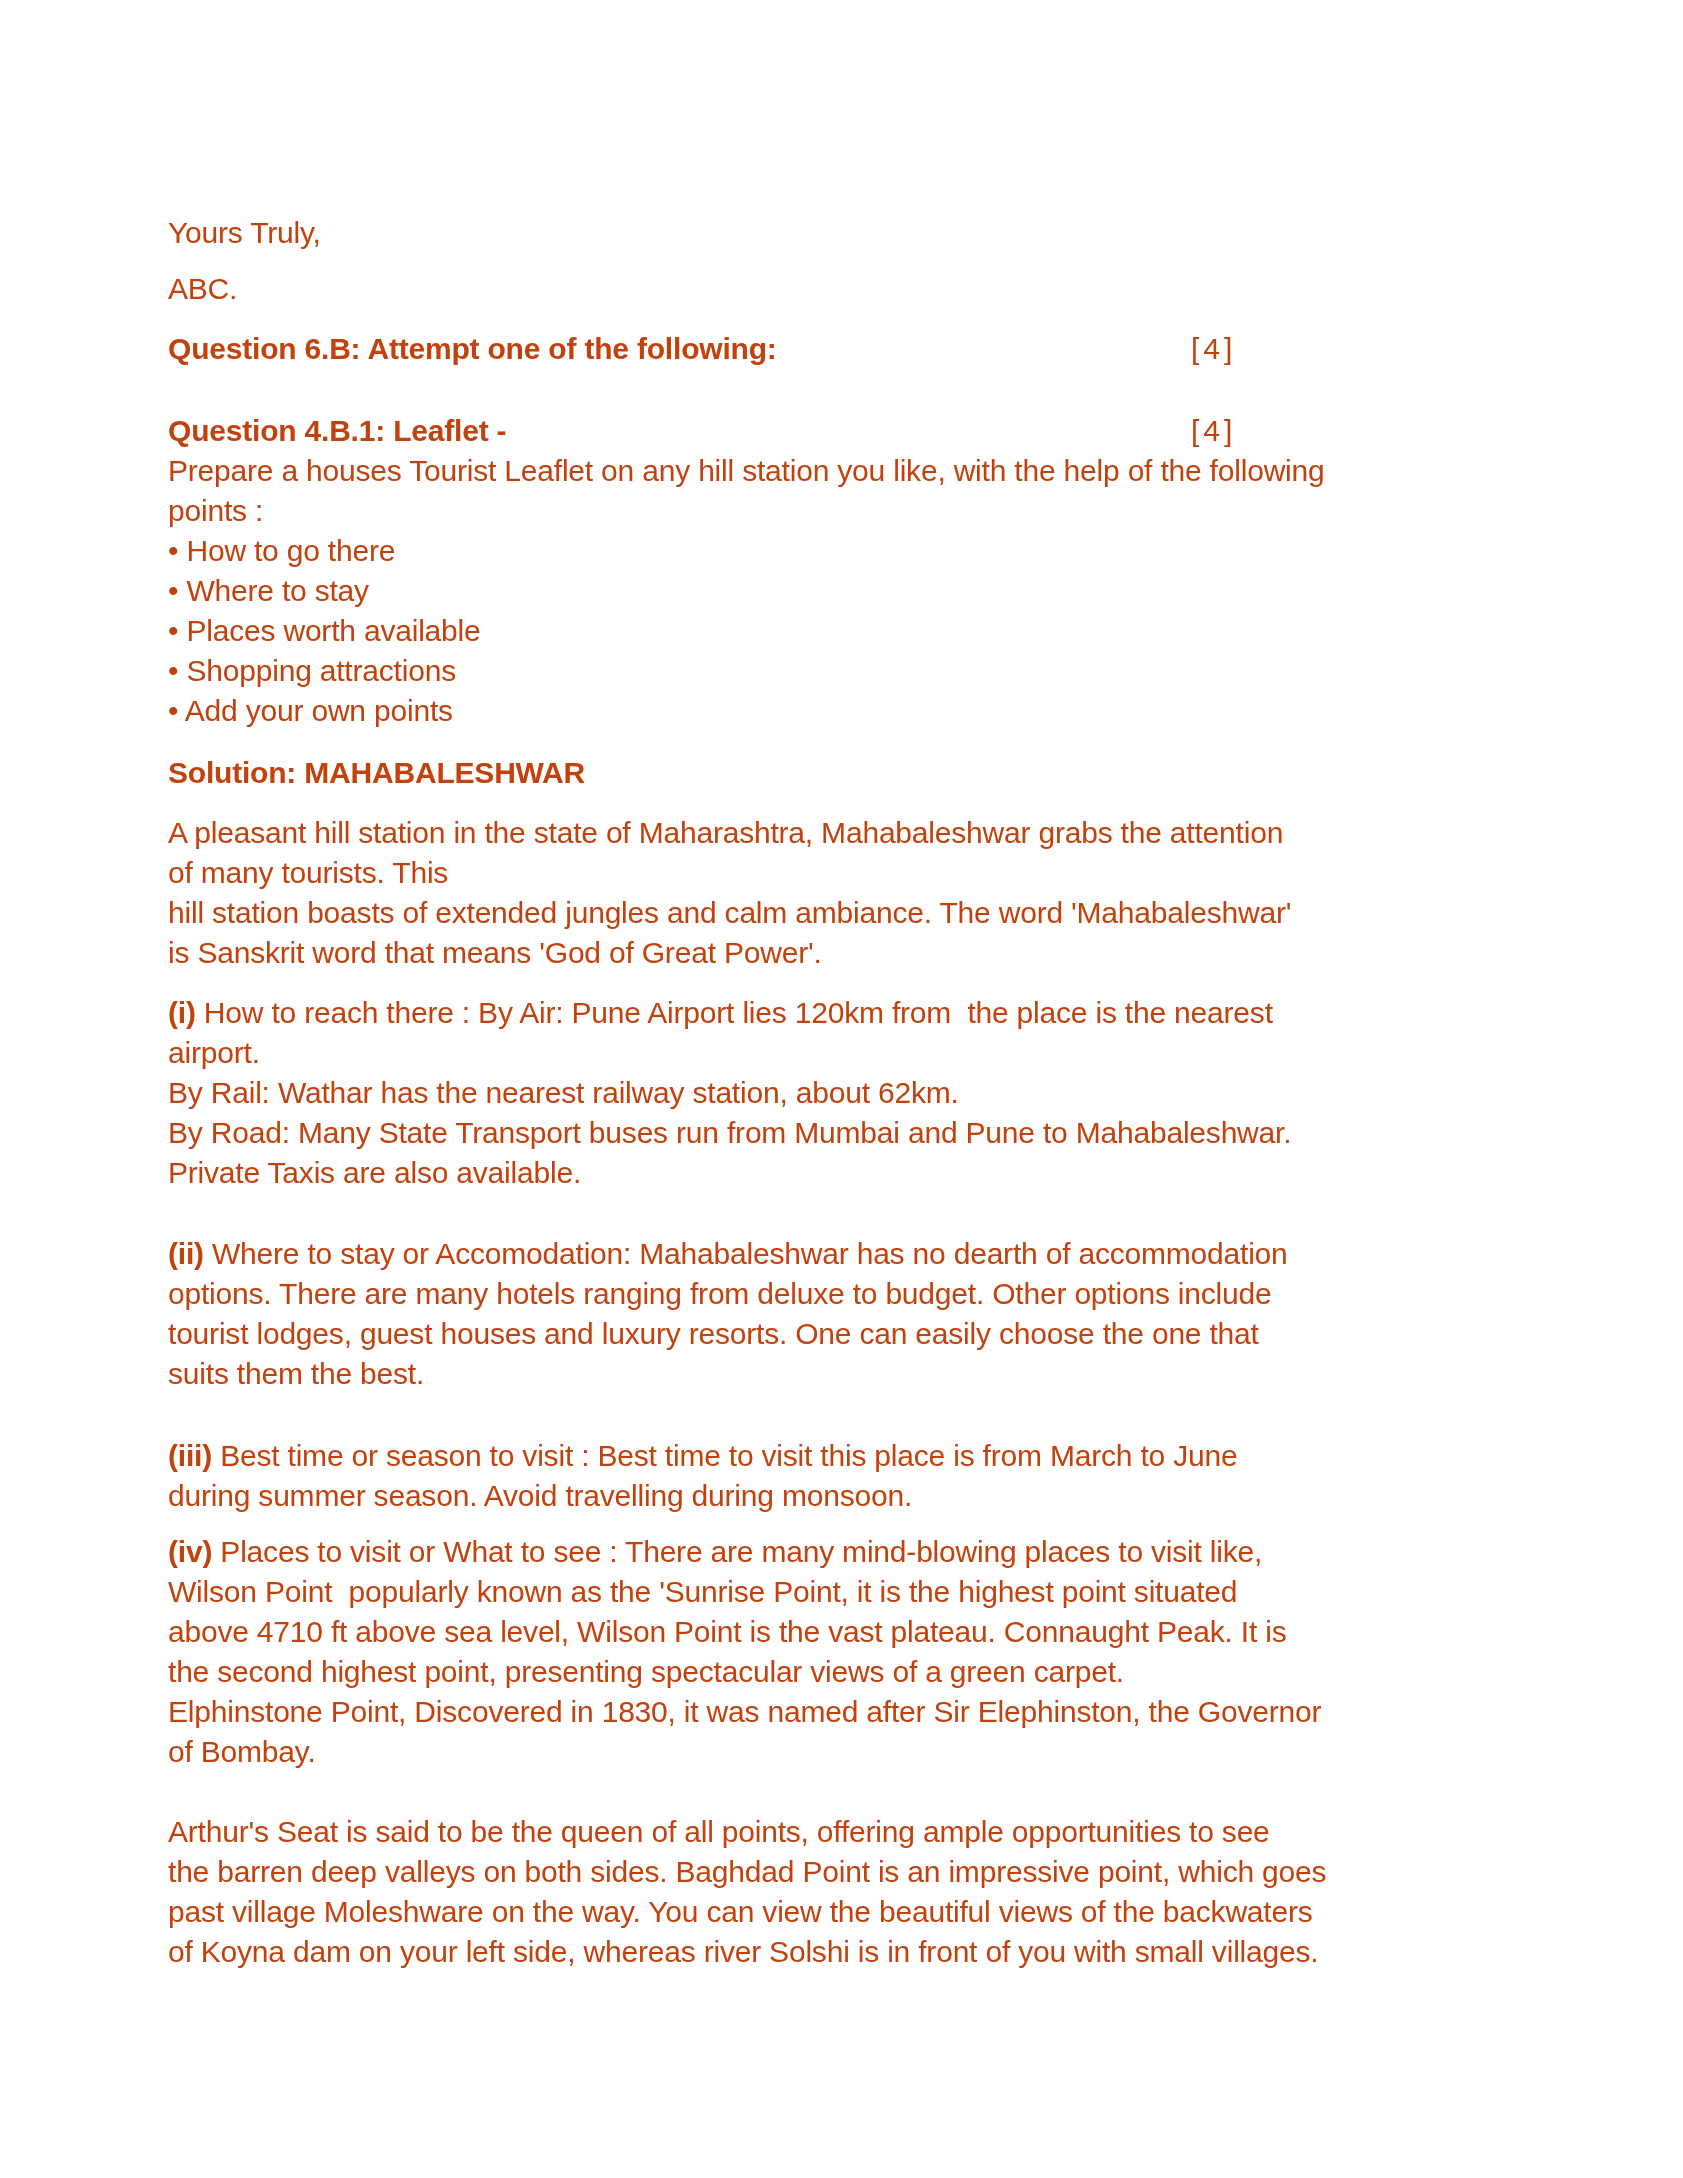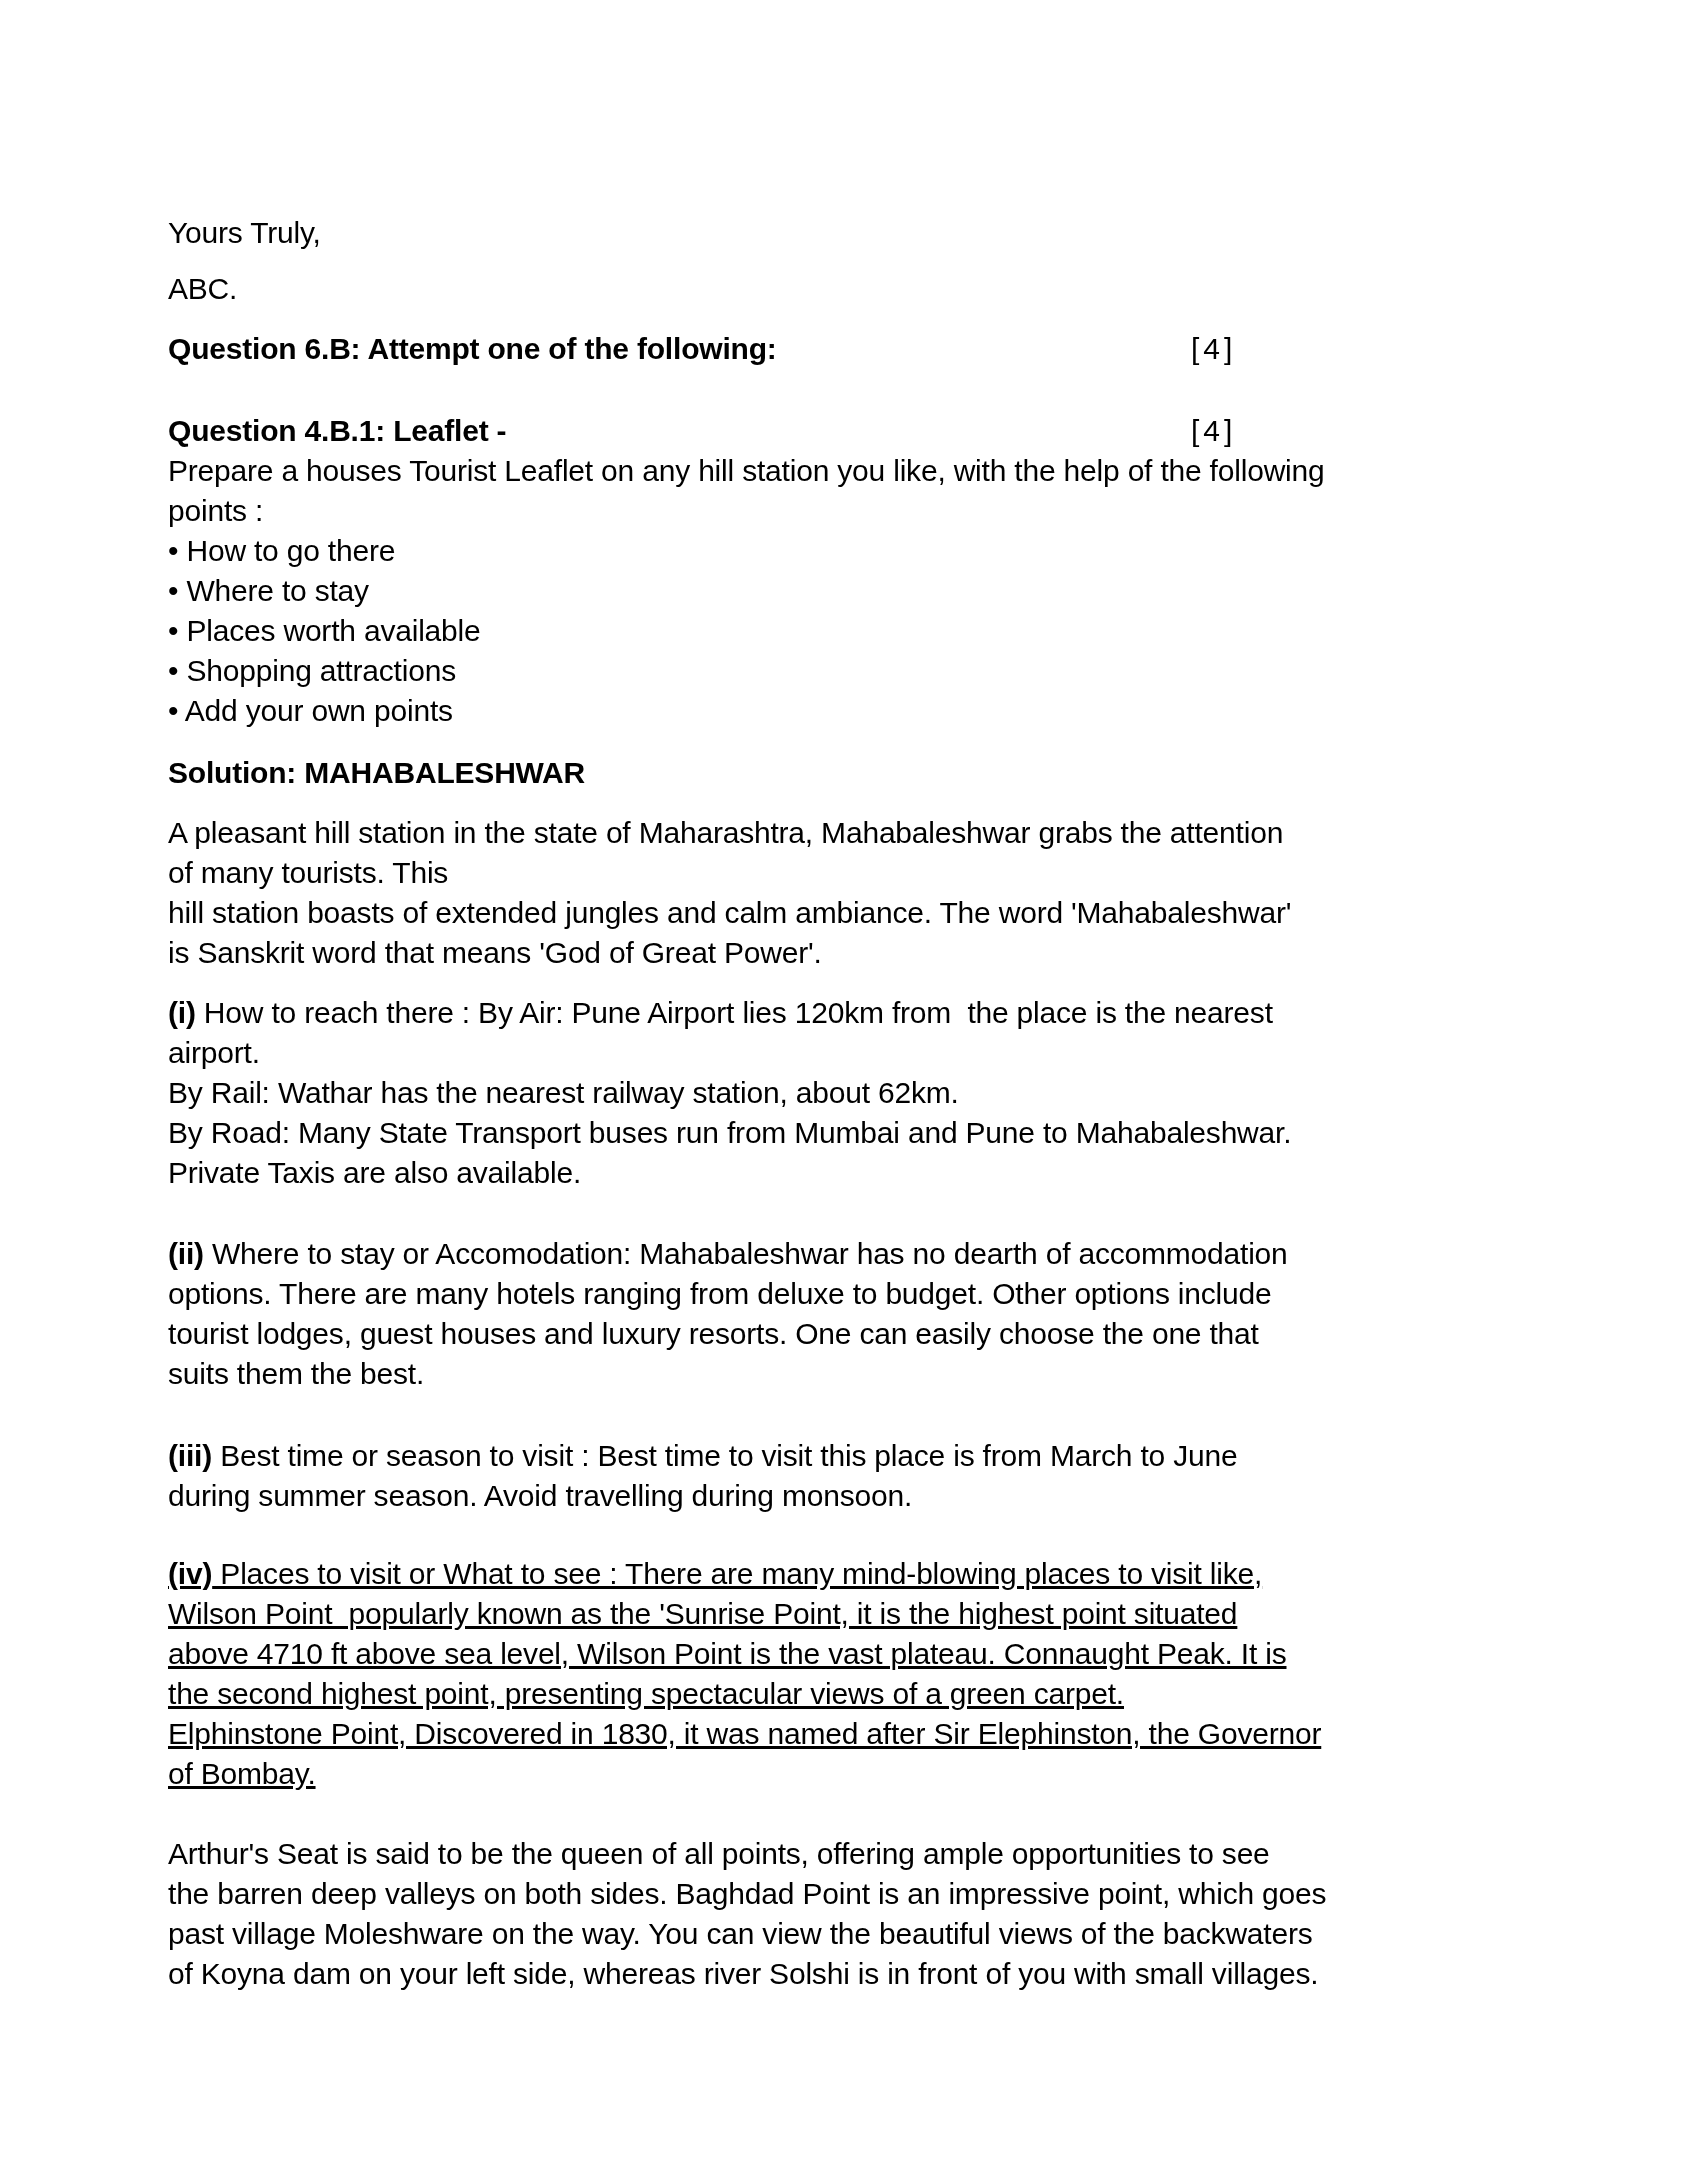--- a/index.html
+++ b/index.html
@@ -3,21 +3,21 @@
 <meta charset="utf-8">
 <style>
   html, body { margin: 0; padding: 0; background: #ffffff; }
   .page {
     position: relative;
     width: 1683px;
     height: 2178px;
     background: #ffffff;
     overflow: hidden;
     font-family: "Liberation Sans", "DejaVu Sans", sans-serif;
-    color: #000000;
+    color: #c2410c;
   }
   .doc {
     position: absolute;
     left: 168px;
     top: 213px;
     width: 1366px;
     font-size: 30px;
     line-height: 40px;
     letter-spacing: -0.2px;
   }
@@ -34,21 +34,21 @@
   }
   .underline { }
   .mt-sig   { margin-top: 16px; }
   .mt-q6b   { margin-top: 20px; }
   .mt-q6b1  { margin-top: 42px; }
   .mt-sol   { margin-top: 22px; }
   .mt-intro { margin-top: 20px; }
   .mt-s1    { margin-top: 20px; }
   .mt-s2    { margin-top: 41px; }
   .mt-s3    { margin-top: 42px; }
-  .mt-s4    { margin-top: 38px; text-decoration: underline; }
+  .mt-s4    { margin-top: 16px; }
   .mt-final { margin-top: 40px; }
 </style>
 </head>
 <body>
 
 <div class="page">
   <div class="doc">
 
     <div class="para">Yours Truly,</div>
 

